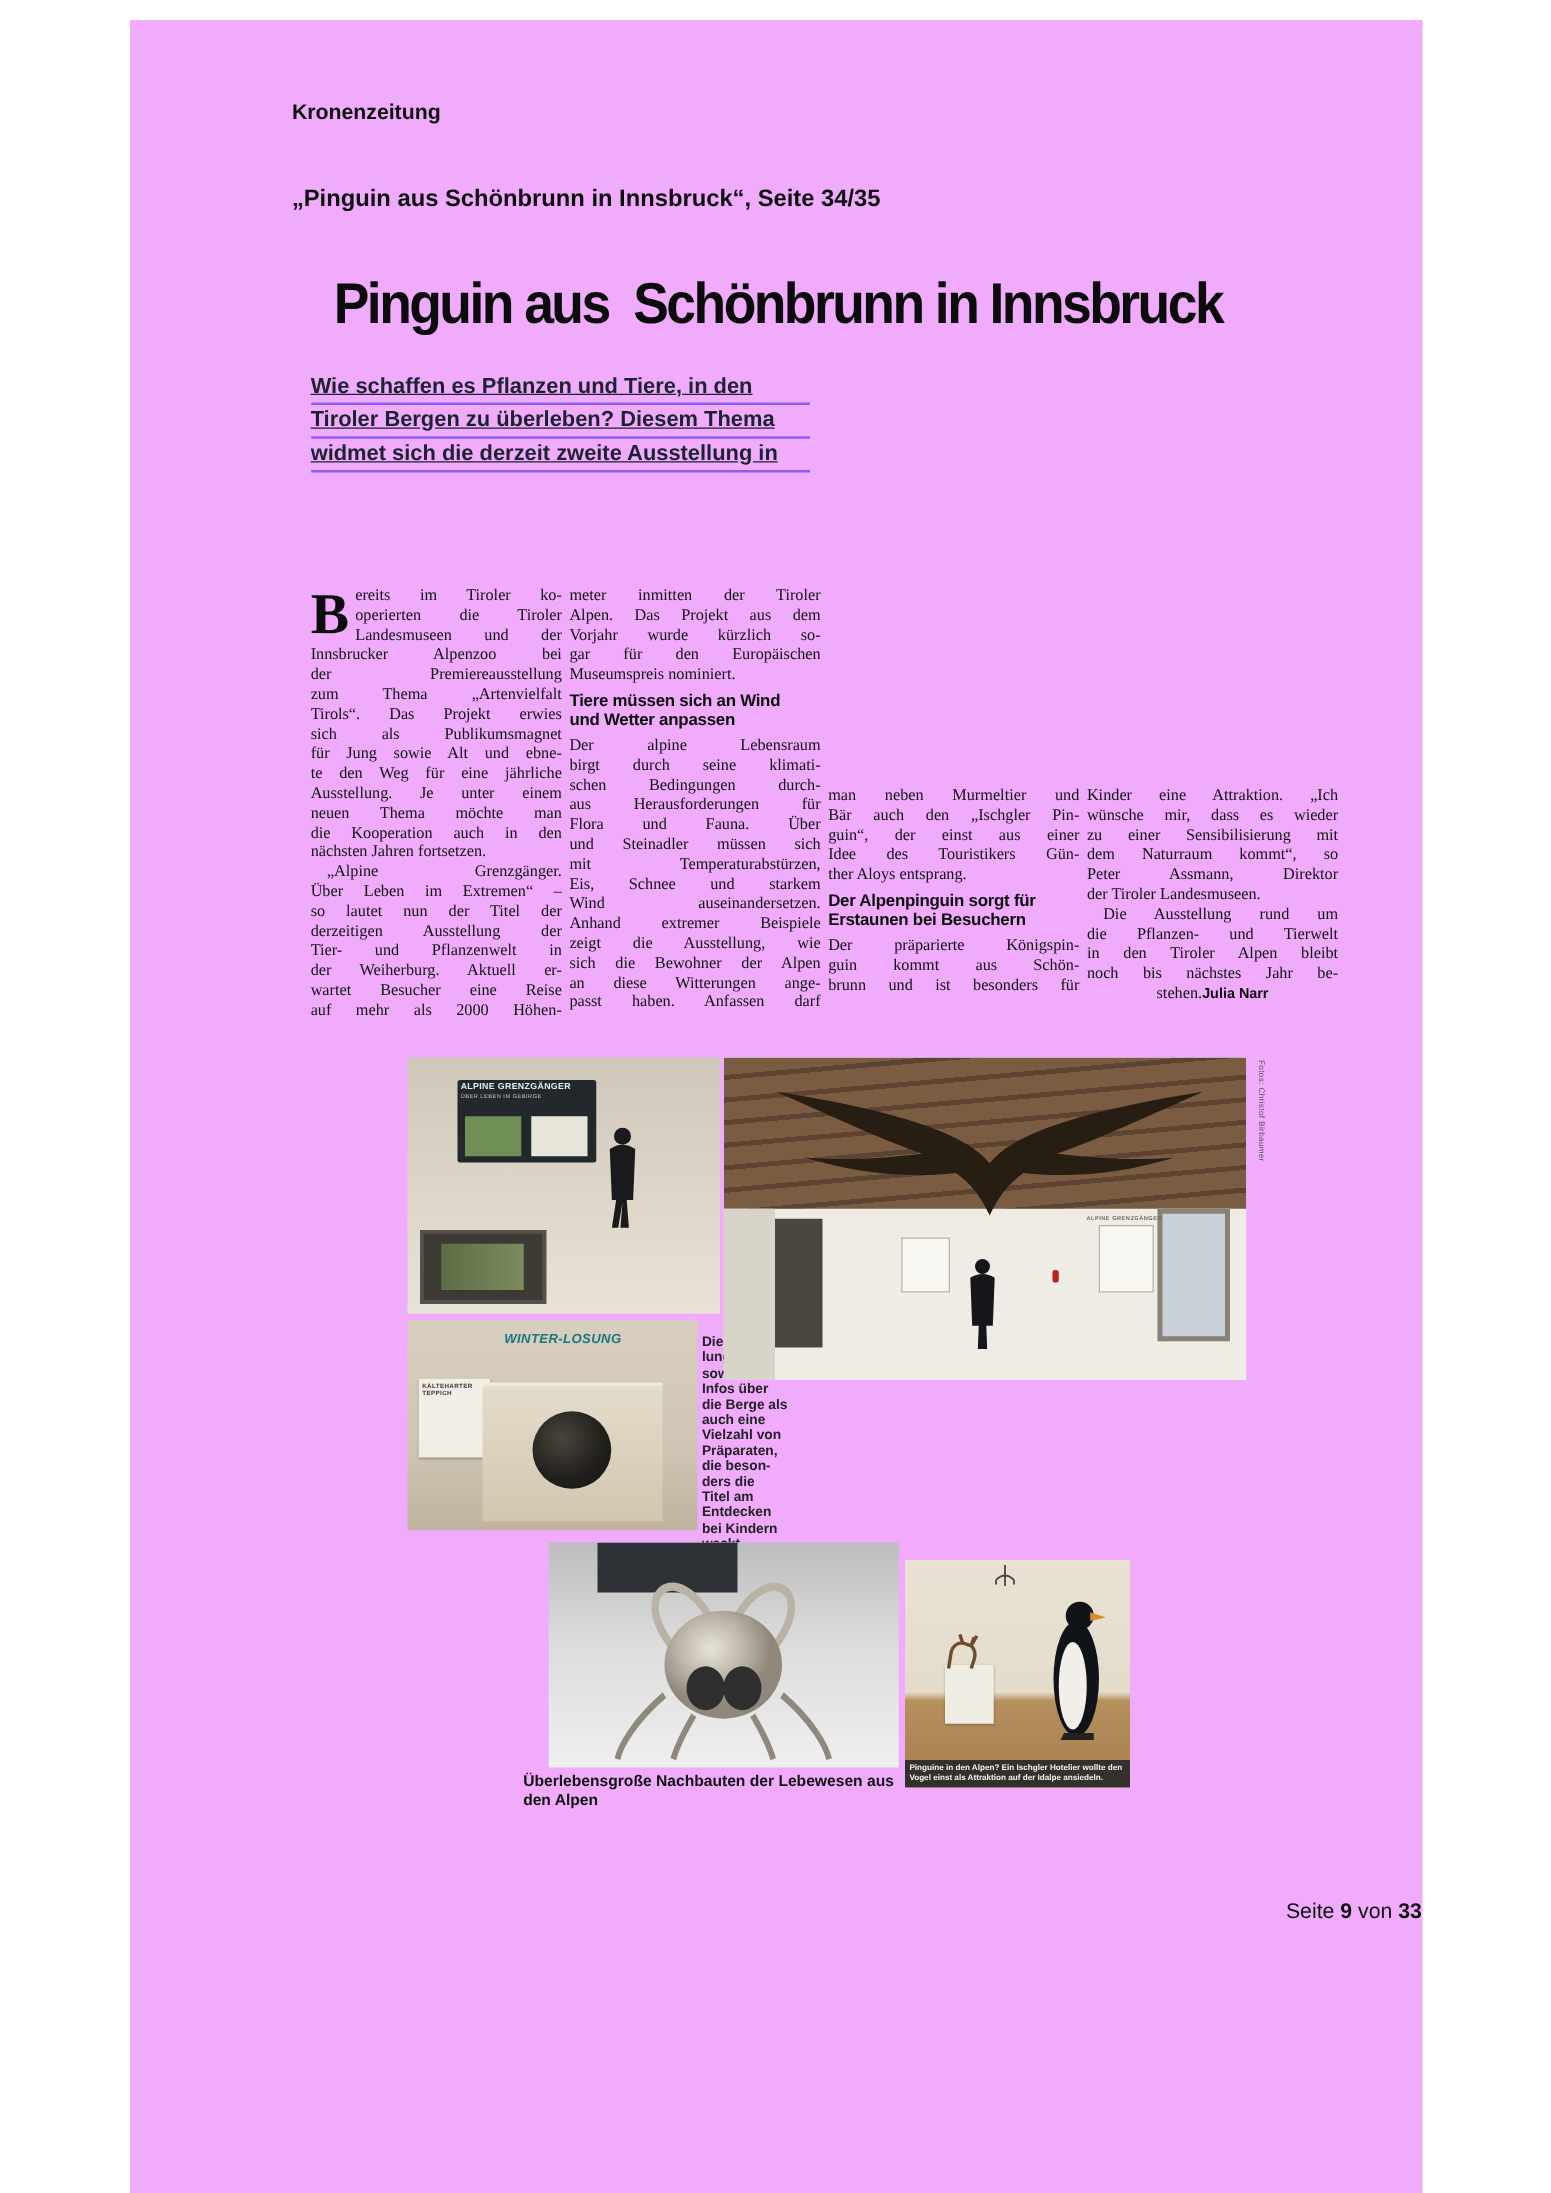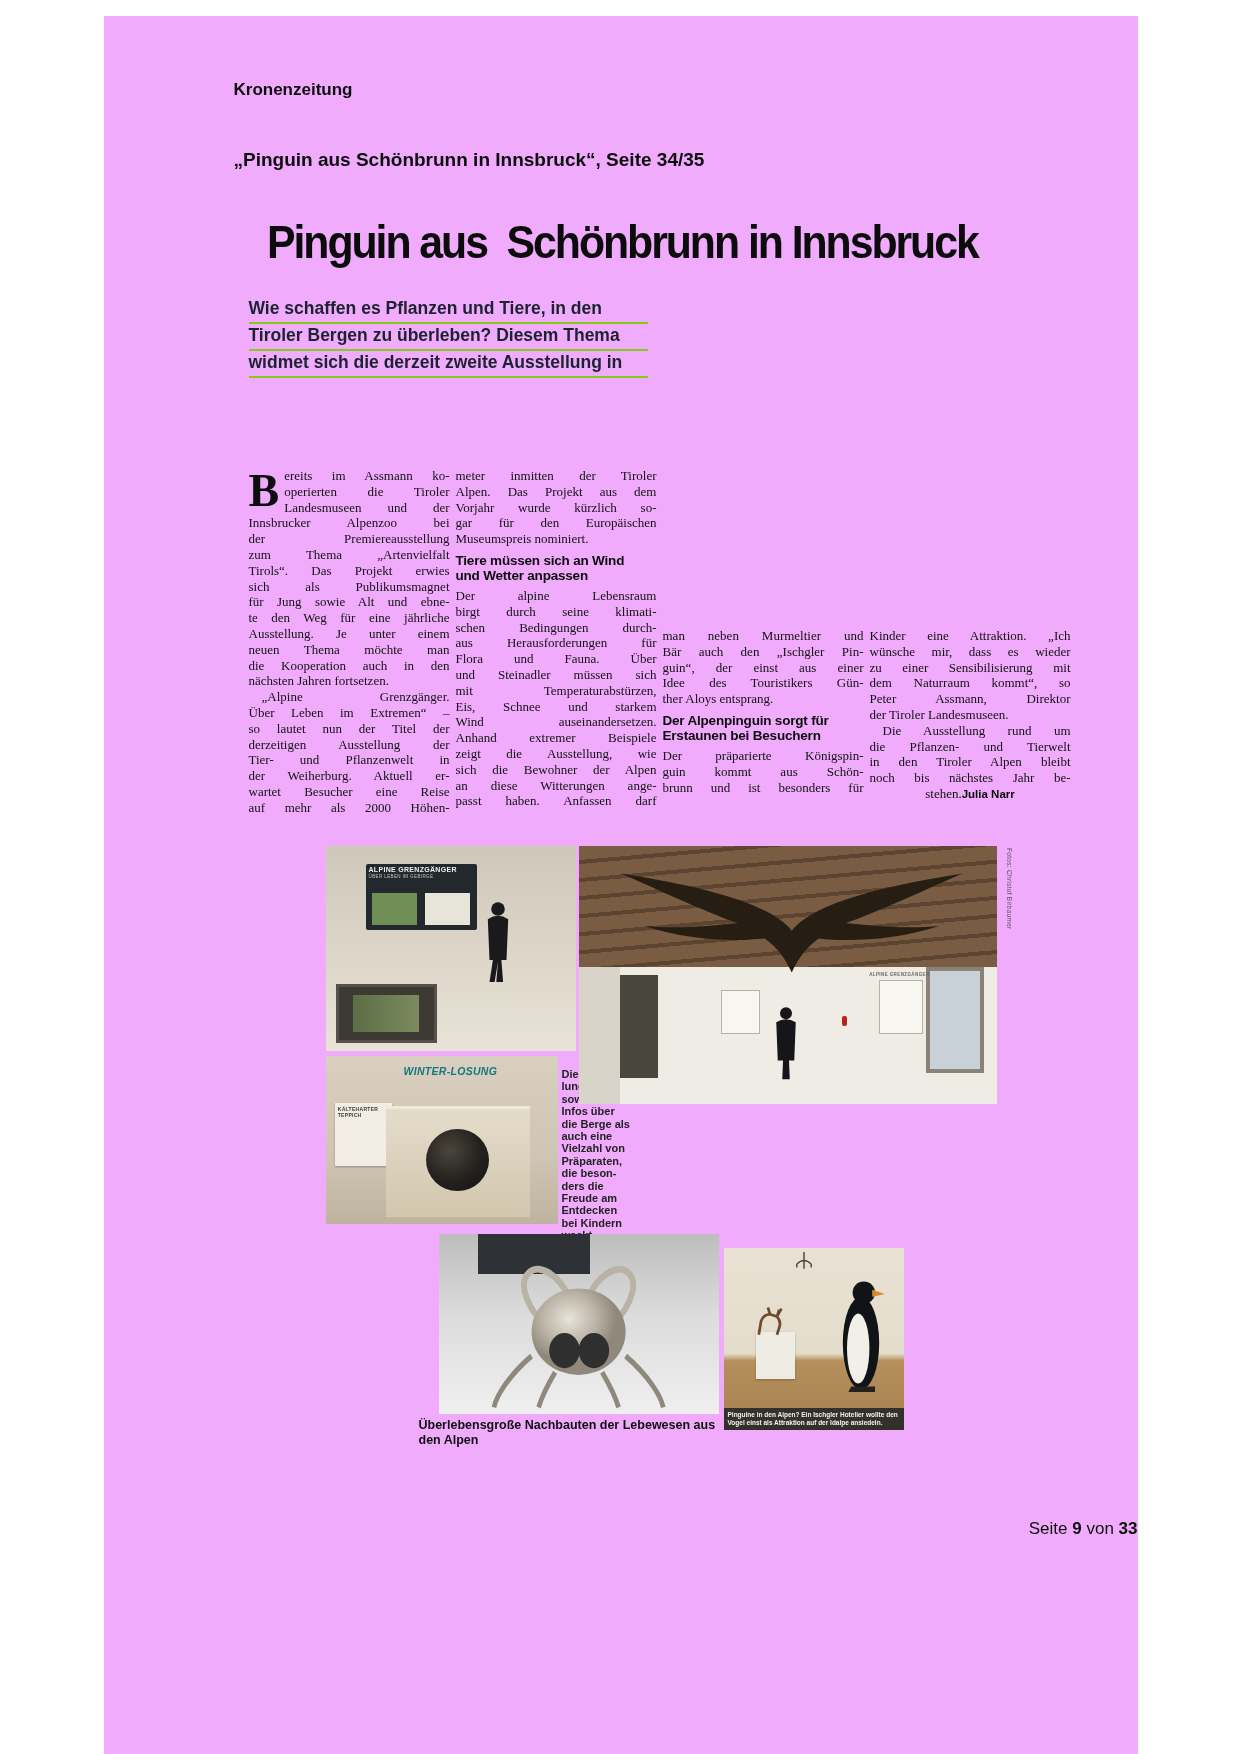--- a/index.html
+++ b/index.html
@@ -7,21 +7,21 @@
         font-family:"Liberation Serif",serif;color:#111;}
   
   .publication{position:absolute;left:130px;top:64px;font:bold 17px/20px "Liberation Sans",sans-serif;color:#0d0d0d;}
   .reference{position:absolute;left:130px;top:133px;font:bold 19px/22px "Liberation Sans",sans-serif;color:#0d0d0d;}
   
   .headline{position:absolute;left:163px;top:201px;font:bold 46px/50px "Liberation Sans",sans-serif;
             letter-spacing:-2.2px;color:#0c0c0c;white-space:pre;transform:scaleX(.93);transform-origin:left top;}
   
   .standfirst{position:absolute;left:145px;top:281px;width:399px;
               font:bold 17.5px/19px "Liberation Sans",sans-serif;color:#1d2230;}
-  .standfirst div{border-bottom:2px solid #84cc16;padding:2px 0 4px 0;}
+  .standfirst div{border-bottom:2px solid #8b5cf6;padding:2px 0 4px 0;text-decoration:underline;}
   
   .body-col{position:absolute;width:201px;font:13px/15.8px "Liberation Serif",serif;color:#121212;}
   .col-0{left:145px;top:452px;}
   .col-1{left:352px;top:452px;}
   .col-2{left:559px;top:612px;}
   .col-3{left:766px;top:612px;}
   .jline{text-align:justify;text-align-last:justify;}
   .endline{text-align-last:left;}
   .indent{text-indent:13px;}
   .dropcap{float:left;font:bold 46px/42px "Liberation Serif",serif;color:#0d0d0d;padding:2px 5px 0 0;}
@@ -92,21 +92,21 @@
 
   <div class="standfirst">
     <div>Wie schaffen es Pflanzen und Tiere, in den</div>
     <div>Tiroler Bergen zu überleben? Diesem Thema</div>
     <div>widmet sich die derzeit zweite Ausstellung in</div>
   </div>
 
   <div class="body-col col-0">
       <div class="para">
         <span class="dropcap">B</span>
-        <div class="jline">ereits im Assmann ko-</div>
+        <div class="jline">ereits im Tiroler ko-</div>
         <div class="jline">operierten die Tiroler</div>
         <div class="jline">Landesmuseen und der</div>
         <div class="jline">Innsbrucker Alpenzoo bei</div>
         <div class="jline">der Premiereausstellung</div>
         <div class="jline">zum Thema „Artenvielfalt</div>
         <div class="jline">Tirols“. Das Projekt erwies</div>
         <div class="jline">sich als Publikumsmagnet</div>
         <div class="jline">für Jung sowie Alt und ebne-</div>
         <div class="jline">te den Weg für eine jährliche</div>
         <div class="jline">Ausstellung. Je unter einem</div>
@@ -223,21 +223,21 @@
       <div>Die Ausstel-</div>
       <div>lung bietet</div>
       <div>sowohl</div>
       <div>Infos über</div>
       <div>die Berge als</div>
       <div>auch eine</div>
       <div>Vielzahl von</div>
       <div>Präparaten,</div>
       <div>die beson-</div>
       <div>ders die</div>
-      <div>Freude am</div>
+      <div>Titel am</div>
       <div>Entdecken</div>
       <div>bei Kindern</div>
       <div>weckt.</div>
     </div>
 
   <div class="photo photo-eagle">
     <div class="eagle-ceiling"></div>
     <div class="eagle-wall-left"></div>
     <div class="eagle-door"></div>
     <div class="eagle-window"></div>

